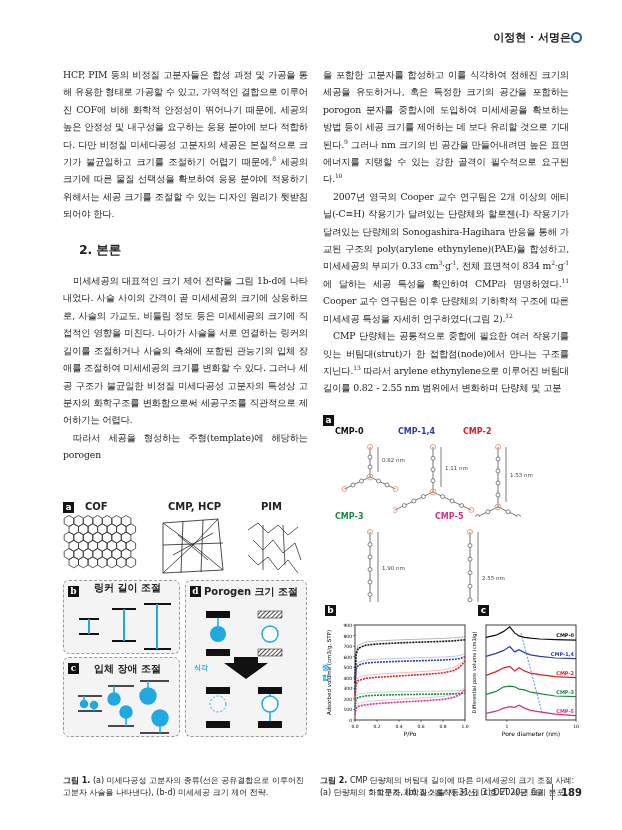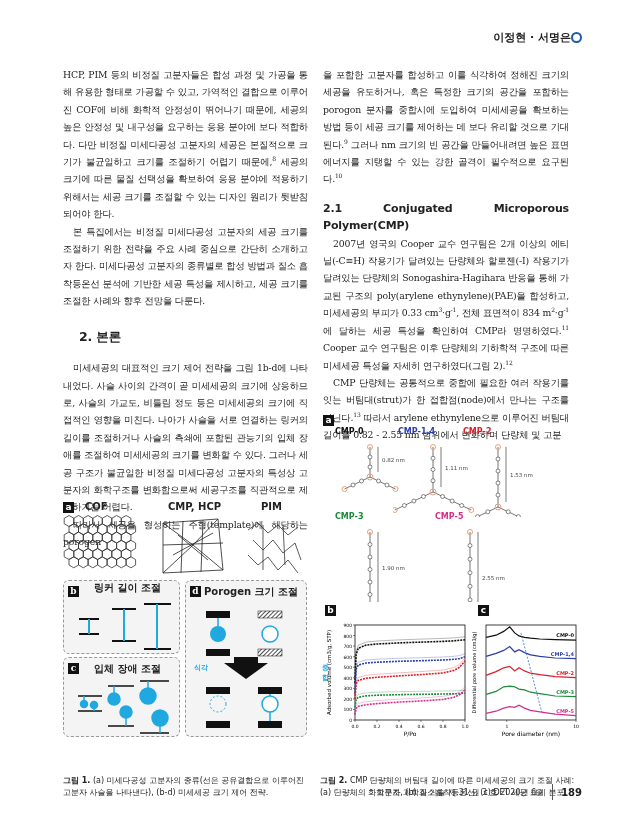--- a/index.html
+++ b/index.html
@@ -26,29 +26,27 @@
 </head>
 <body>
 
 <div class="hdr">
   <span>이정현 · 서명은</span>
   <span class="ring"></span>
 </div>
 
 <div class="col left">
   <p><span>HCP, PIM 등의 비정질 고분자들은 합성 과정 및 가공을 통해 유용한 형태로 가공할 수 있고, 가역적인 결합으로 이루어진 COF에 비해 화학적 안정성이 뛰어나기 때문에, 세공의 높은 안정성 및 내구성을 요구하는 응용 분야에 보다 적합하다. 다만 비정질 미세다공성 고분자의 세공은 본질적으로 크기가 불균일하고 크기를 조절하기 어렵기 때문에,</span><sup>8</sup><span> 세공의 크기에 따른 물질 선택성을 확보하여 응용 분야에 적용하기 위해서는 세공 크기를 조절할 수 있는 디자인 원리가 뒷받침되어야 한다.</span></p>
-  <p class="ind">본 특집에서는 비정질 미세다공성 고분자의 세공 크기를 조절하기 위한 전략을 주요 사례 중심으로 간단히 소개하고자 한다. 미세다공성 고분자의 종류별로 합성 방법과 질소 흡착등온선 분석에 기반한 세공 특성을 제시하고, 세공 크기를 조절한 사례와 향후 전망을 다룬다.</p>
   <h2>2. 본론</h2>
   <p class="ind">미세세공의 대표적인 크기 제어 전략을 그림 1b-d에 나타내었다. 사슬 사이의 간격이 곧 미세세공의 크기에 상응하므로, 사슬의 가교도, 비틀림 정도 등은 미세세공의 크기에 직접적인 영향을 미친다. 나아가 사슬을 서로 연결하는 링커의 길이를 조절하거나 사슬의 측쇄에 포함된 관능기의 입체 장애를 조절하여 미세세공의 크기를 변화할 수 있다. 그러나 세공 구조가 불균일한 비정질 미세다공성 고분자의 특성상 고분자의 화학구조를 변화함으로써 세공구조를 직관적으로 제어하기는 어렵다.</p>
   <p class="ind">따라서 세공을 형성하는 주형(template)에 해당하는 porogen</p>
 </div>
 
 <div class="col right">
   <p><span>을 포함한 고분자를 합성하고 이를 식각하여 정해진 크기의 세공을 유도하거나, 혹은 특정한 크기의 공간을 포함하는 porogon 분자를 중합시에 도입하여 미세세공을 확보하는 방법 등이 세공 크기를 제어하는 데 보다 유리할 것으로 기대된다.</span><sup>9</sup><span> 그러나 nm 크기의 빈 공간을 만들어내려면 높은 표면에너지를 지탱할 수 있는 강한 골격이 필수적으로 요구된다.</span><sup>10</sup></p>
-  <h3>2.1 Conjugated Microporous Polymer(CMP)</h3>
   <p class="ind"><span>2007년 영국의 Cooper 교수 연구팀은 2개 이상의 에티닐(-C≡H) 작용기가 달려있는 단량체와 할로젠(-I) 작용기가 달려있는 단량체의 Sonogashira-Hagihara 반응을 통해 가교된 구조의 poly(arylene ethynylene)(PAE)을 합성하고, 미세세공의 부피가 0.33 cm</span><sup>3</sup><span>·g</span><sup>-1</sup><span>, 전체 표면적이 834 m</span><sup>2</sup><span>·g</span><sup>-1</sup><span>에 달하는 세공 특성을 확인하여 CMP라 명명하였다.</span><sup>11</sup><span> Cooper 교수 연구팀은 이후 단량체의 기하학적 구조에 따른 미세세공 특성을 자세히 연구하였다(그림 2).</span><sup>12</sup></p>
   <p class="ind"><span>CMP 단량체는 공통적으로 중합에 필요한 여러 작용기를 잇는 버팀대(strut)가 한 접합점(node)에서 만나는 구조를 지닌다.</span><sup>13</sup><span> 따라서 arylene ethynylene으로 이루어진 버팀대 길이를 0.82 - 2.55 nm 범위에서 변화하며 단량체 및 고분</span></p>
 </div>
 
 <div class="fig" style="left:63px;top:500px;width:245px;height:75px;">
   <span class="lbl" style="position:absolute;left:0;top:2px;">a</span>
   <span style="position:absolute;left:22px;top:1px;font-size:10px;font-weight:bold;">COF</span>
   <span style="position:absolute;left:105px;top:1px;font-size:10px;font-weight:bold;">CMP, HCP</span>
   <span style="position:absolute;left:198px;top:1px;font-size:10px;font-weight:bold;">PIM</span>
   <svg width="245" height="60" style="position:absolute;left:0;top:15px;">

